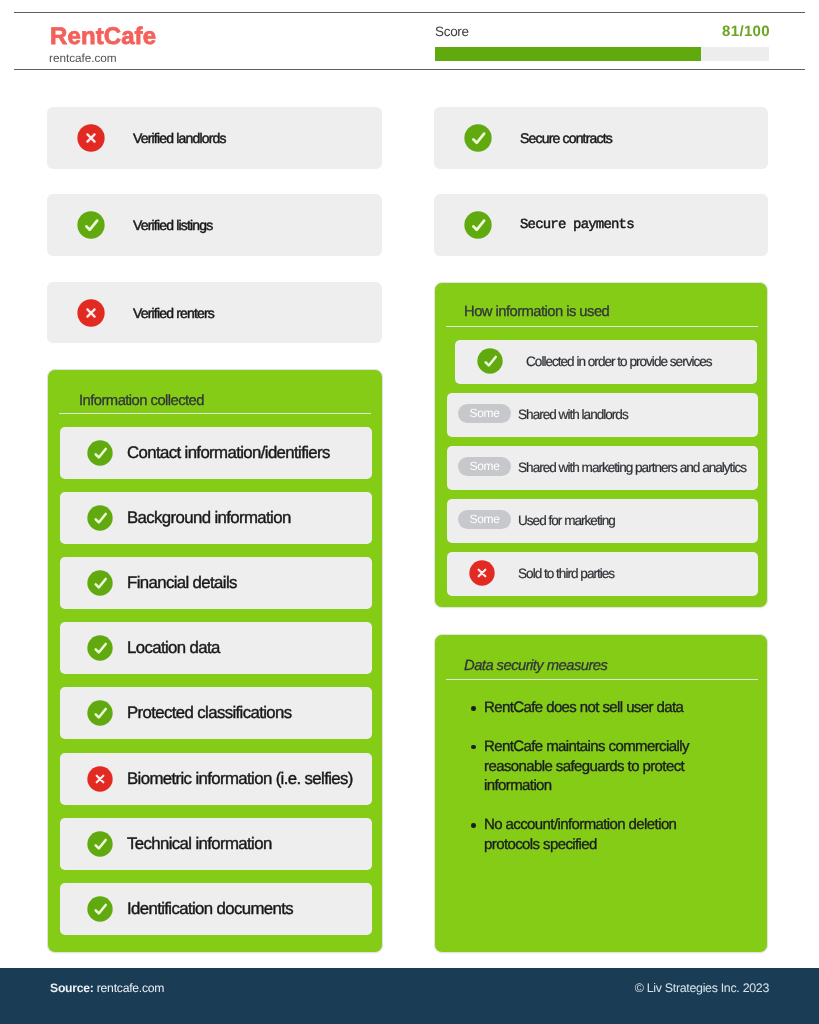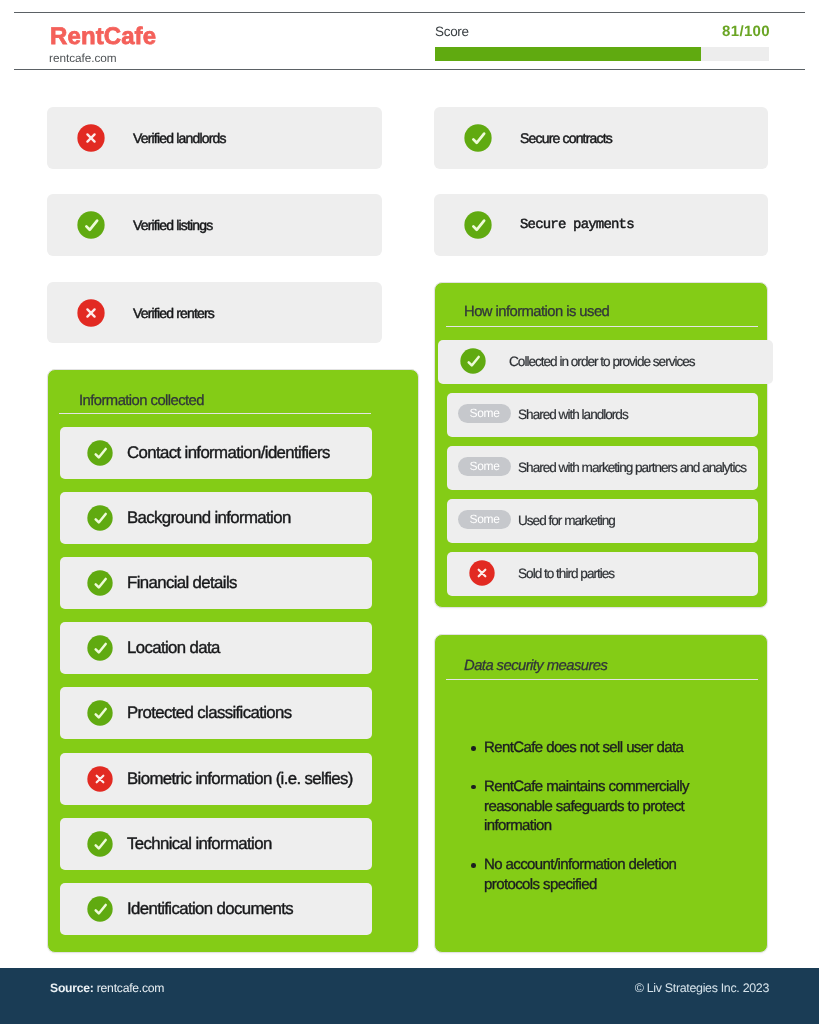--- a/index.html
+++ b/index.html
@@ -48,21 +48,21 @@
   
   .urow{height:44px;border-radius:5px;}
   .urow .ico{left:22px;top:8px;width:26px;height:26px;}
   .urow .lbl{left:71px;top:12px;font-size:13.6px;font-weight:400;letter-spacing:-1.0px;color:#2c2f33;line-height:19px;
              -webkit-text-stroke:0.22px #3a3d40;}
   .urow .badge{position:absolute;left:11px;top:11px;width:53px;height:19px;background:var(--grey,#c6c8cc);
                border-radius:10px;color:#fff;font-size:12px;font-weight:400;text-align:center;
                line-height:19px;letter-spacing:-0.35px;}
 
   
-  .bullets{position:absolute;margin-top:40px;}
+  .bullets{position:absolute;}
   .bullet{position:relative;font-size:15px;color:#1b1d20;line-height:19.8px;letter-spacing:-0.6px;
           -webkit-text-stroke:0.33px #1b1d20;}
   .bullet .dot{position:absolute;left:0;top:8px;width:4.6px;height:4.6px;border-radius:50%;background:#1b1d20;}
 
   
   .footer{position:absolute;left:0;bottom:0;width:819px;height:56px;background:var(--footer-bg,#1a3c55);}
   .footer .src{position:absolute;left:50px;top:12px;font-size:12.2px;color:#eaf0f4;line-height:16px;letter-spacing:-0.25px;}
   .footer .src b{font-weight:bold;}
   .footer .cpr{position:absolute;right:50px;top:12px;font-size:12.4px;color:#d5e2ea;line-height:16px;letter-spacing:-0.3px;}
 </style>
@@ -106,21 +106,21 @@
       </div>
       <div class="row bigrow" style="left:47px;top:281.8px;width:335px;">
         <span class="ico"><svg width="28" height="28" viewBox="0 0 32 32">
             <circle cx="16" cy="16" r="15.6" fill="#e22a22"></circle>
             <path d="M11.9 11.9 L20.1 20.1 M20.1 11.9 L11.9 20.1" fill="none" stroke="#fdeceb" stroke-width="2.7" stroke-linecap="round"></path>
           </svg></span>
         <span class="lbl">Verified renters</span>
       </div>
     </div>
 
-  <div class="panel" id="info-panel" style="left:47px;top:369px;width:334px;height:582px;padding-left:36px;">
+  <div class="panel" id="info-panel" style="left:47px;top:369px;width:334px;height:582px;">
     <div class="panel-title" style="left:31px;top:21px;">Information collected</div>
     <div class="panel-rule" style="left:11px;top:43px;width:312px;"></div>
     <div id="info-rows">
         <div class="row smrow" style="left:12px;top:57px;width:312px;">
           <span class="ico"><svg width="26" height="26" viewBox="0 0 32 32">
               <circle cx="16" cy="16" r="15.6" fill="#60aa10"></circle>
               <path d="M10.7 17.6 L14.5 21.5 L23.0 11.0" fill="none" stroke="#eefbd8" stroke-width="3.1" stroke-linecap="round" stroke-linejoin="round"></path>
             </svg></span>
           <span class="lbl">Contact information/identifiers</span>
         </div>
@@ -190,21 +190,21 @@
             <path d="M10.7 17.6 L14.5 21.5 L23.0 11.0" fill="none" stroke="#eefbd8" stroke-width="3.1" stroke-linecap="round" stroke-linejoin="round"></path>
           </svg></span>
         <span class="lbl">Secure payments</span>
       </div>
     </div>
 
   <div class="panel" id="usage-panel" style="left:434px;top:282px;width:332px;height:324px;">
     <div class="panel-title" style="left:29px;top:19px;">How information is used</div>
     <div class="panel-rule" style="left:11px;top:43px;width:312px;"></div>
     <div id="usage-rows">
-        <div class="row urow" style="left:3px;top:57px;width:335px;">
+        <div class="row urow" style="left:20px;top:57px;width:302px;">
           <span class="ico"><svg width="26" height="26" viewBox="0 0 32 32">
               <circle cx="16" cy="16" r="15.6" fill="#60aa10"></circle>
               <path d="M10.7 17.6 L14.5 21.5 L23.0 11.0" fill="none" stroke="#eefbd8" stroke-width="3.1" stroke-linecap="round" stroke-linejoin="round"></path>
             </svg></span>
           <span class="lbl">Collected in order to provide services</span>
         </div>
         <div class="row urow" style="left:12px;top:110px;width:311px;">
           <div class="badge">Some</div>
           <span class="lbl">Shared with landlords</span>
         </div>

